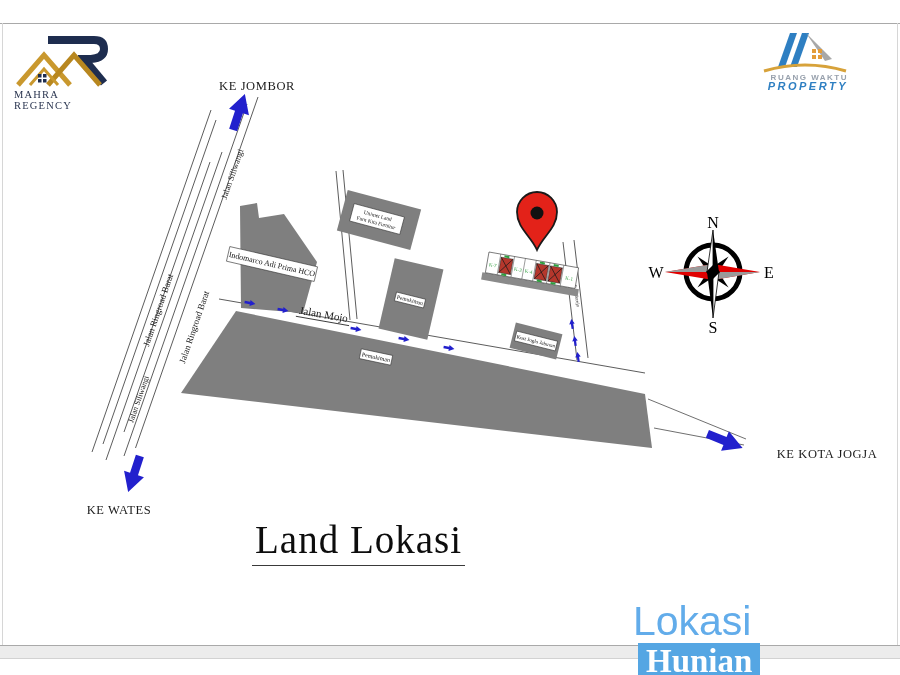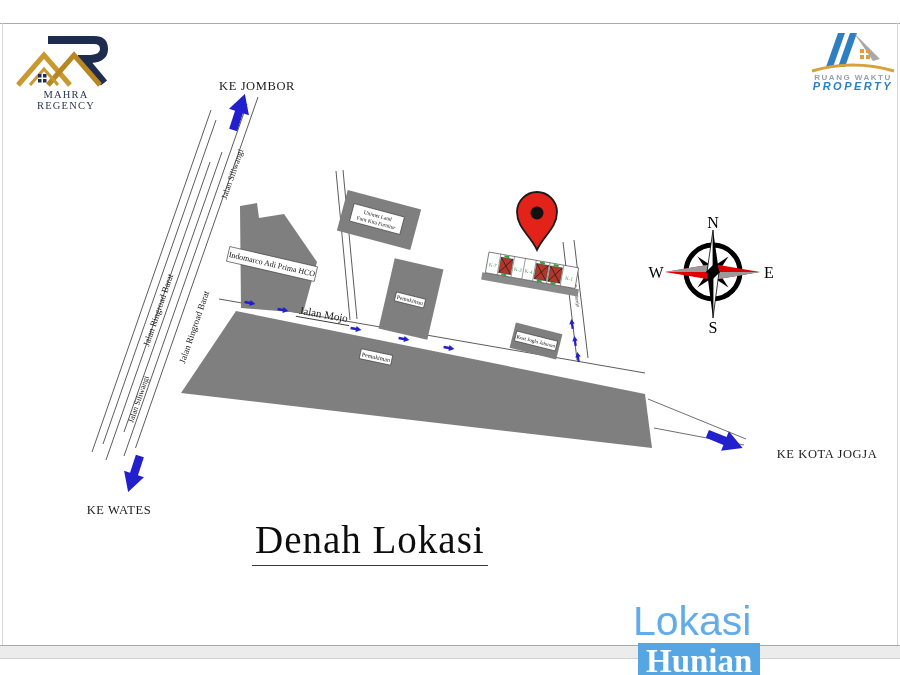--- a/index.html
+++ b/index.html
@@ -20,24 +20,24 @@
   .ltxt{font-family:"Liberation Serif",serif;fill:#111111;}
   .roadtxt{font-family:"Liberation Serif",serif;fill:#1b1b1b;}
   .dirtxt{font-family:"Liberation Serif",serif;fill:#1b1b1b;letter-spacing:0.6px;}
   .grn{font-family:"Liberation Serif",serif;fill:#2e9e3e;}
   .house{fill:#b5372c;stroke:#222222;stroke-width:0.5;}
   .hatch{stroke:#1a1a1a;stroke-width:0.7;}
   .gacc{fill:#2e9e3e;}
   .cmp-ltr{font-family:"Liberation Serif",serif;fill:#000000;font-size:16px;}
 
   
-  .logo-mahra{position:absolute;left:14px;top:33px;width:104px;height:66px;text-align:center;}
+  .logo-mahra{position:absolute;left:14px;top:33px;width:104px;height:66px;}
   .logo-mahra-text{font-family:"Liberation Serif",serif;font-size:10.5px;letter-spacing:1.2px;
                    color:#2a3550;margin-top:-2px;}
-  .logo-rw{position:absolute;left:810px;top:27px;width:86px;height:76px;text-align:center;}
+  .logo-rw{position:absolute;left:762px;top:27px;width:86px;height:76px;text-align:right;}
   .rw-line1{font-family:"Liberation Sans",sans-serif;font-size:8px;font-weight:bold;
             color:#98a1ad;letter-spacing:1.5px;margin-top:-4px;}
   .rw-line2{font-family:"Liberation Sans",sans-serif;font-size:11px;font-weight:bold;
             color:#2e7fc2;letter-spacing:2.5px;margin-top:-2px;font-style:italic;}
 
   
   .map-title{position:absolute;left:252px;top:517px;font-family:"Liberation Serif",serif;
              font-size:39px;color:#0d0d0d;border-bottom:1.5px solid #3a3a3a;
              padding:0 3px 3px 3px;letter-spacing:1px;}
   .footer-brand{position:absolute;left:624px;top:601px;display:flex;align-items:center;flex-direction:column;}
@@ -244,20 +244,20 @@
       <polygon points="713,318 707,272 713,272" fill="#000"></polygon>
       <polygon points="713,318 719,272 713,272" fill="#fff" stroke="#000" stroke-width="0.8"></polygon>
       <rect x="708" y="267" width="10" height="10" transform="rotate(45 713 272)" fill="#000"></rect>
       <text class="cmp-ltr" x="713" y="228" text-anchor="middle">N</text>
       <text class="cmp-ltr" x="713" y="333" text-anchor="middle">S</text>
       <text class="cmp-ltr" x="656" y="278" text-anchor="middle">W</text>
       <text class="cmp-ltr" x="769" y="278" text-anchor="middle">E</text>
     </g>
   </svg>
 
-  <div class="map-title">Denah Lokasi</div>
+  <div class="map-title">Land Lokasi</div>
 
   <div class="footer-brand">
     <span class="footer-lokasi">Lokasi</span>
       <span class="footer-hunian-box"><span class="footer-hunian">Hunian</span></span>
   </div>
 
 </div>
 
 </body></html>

